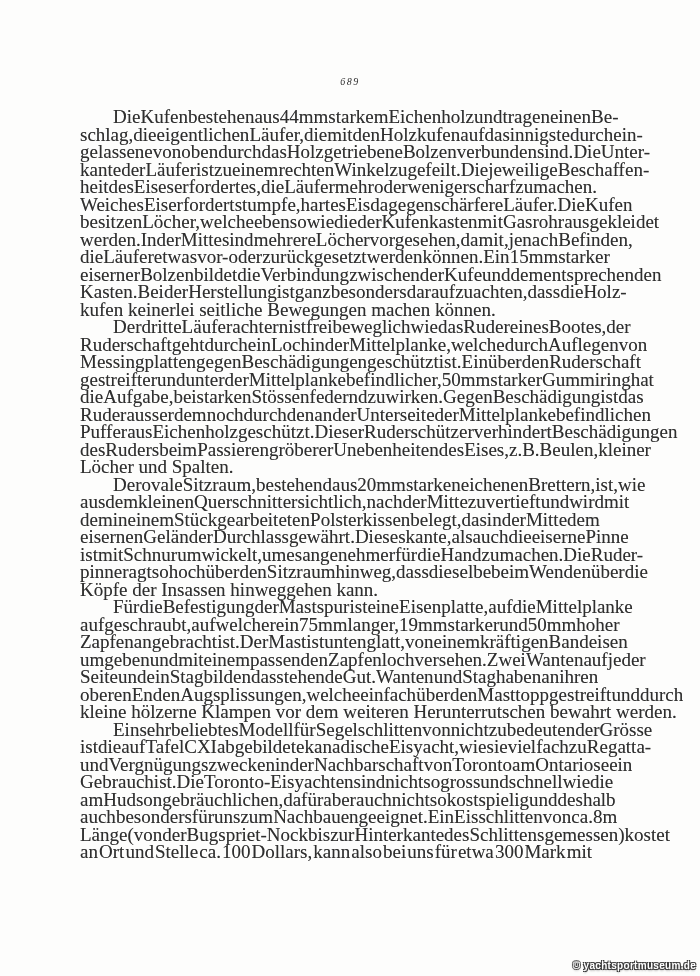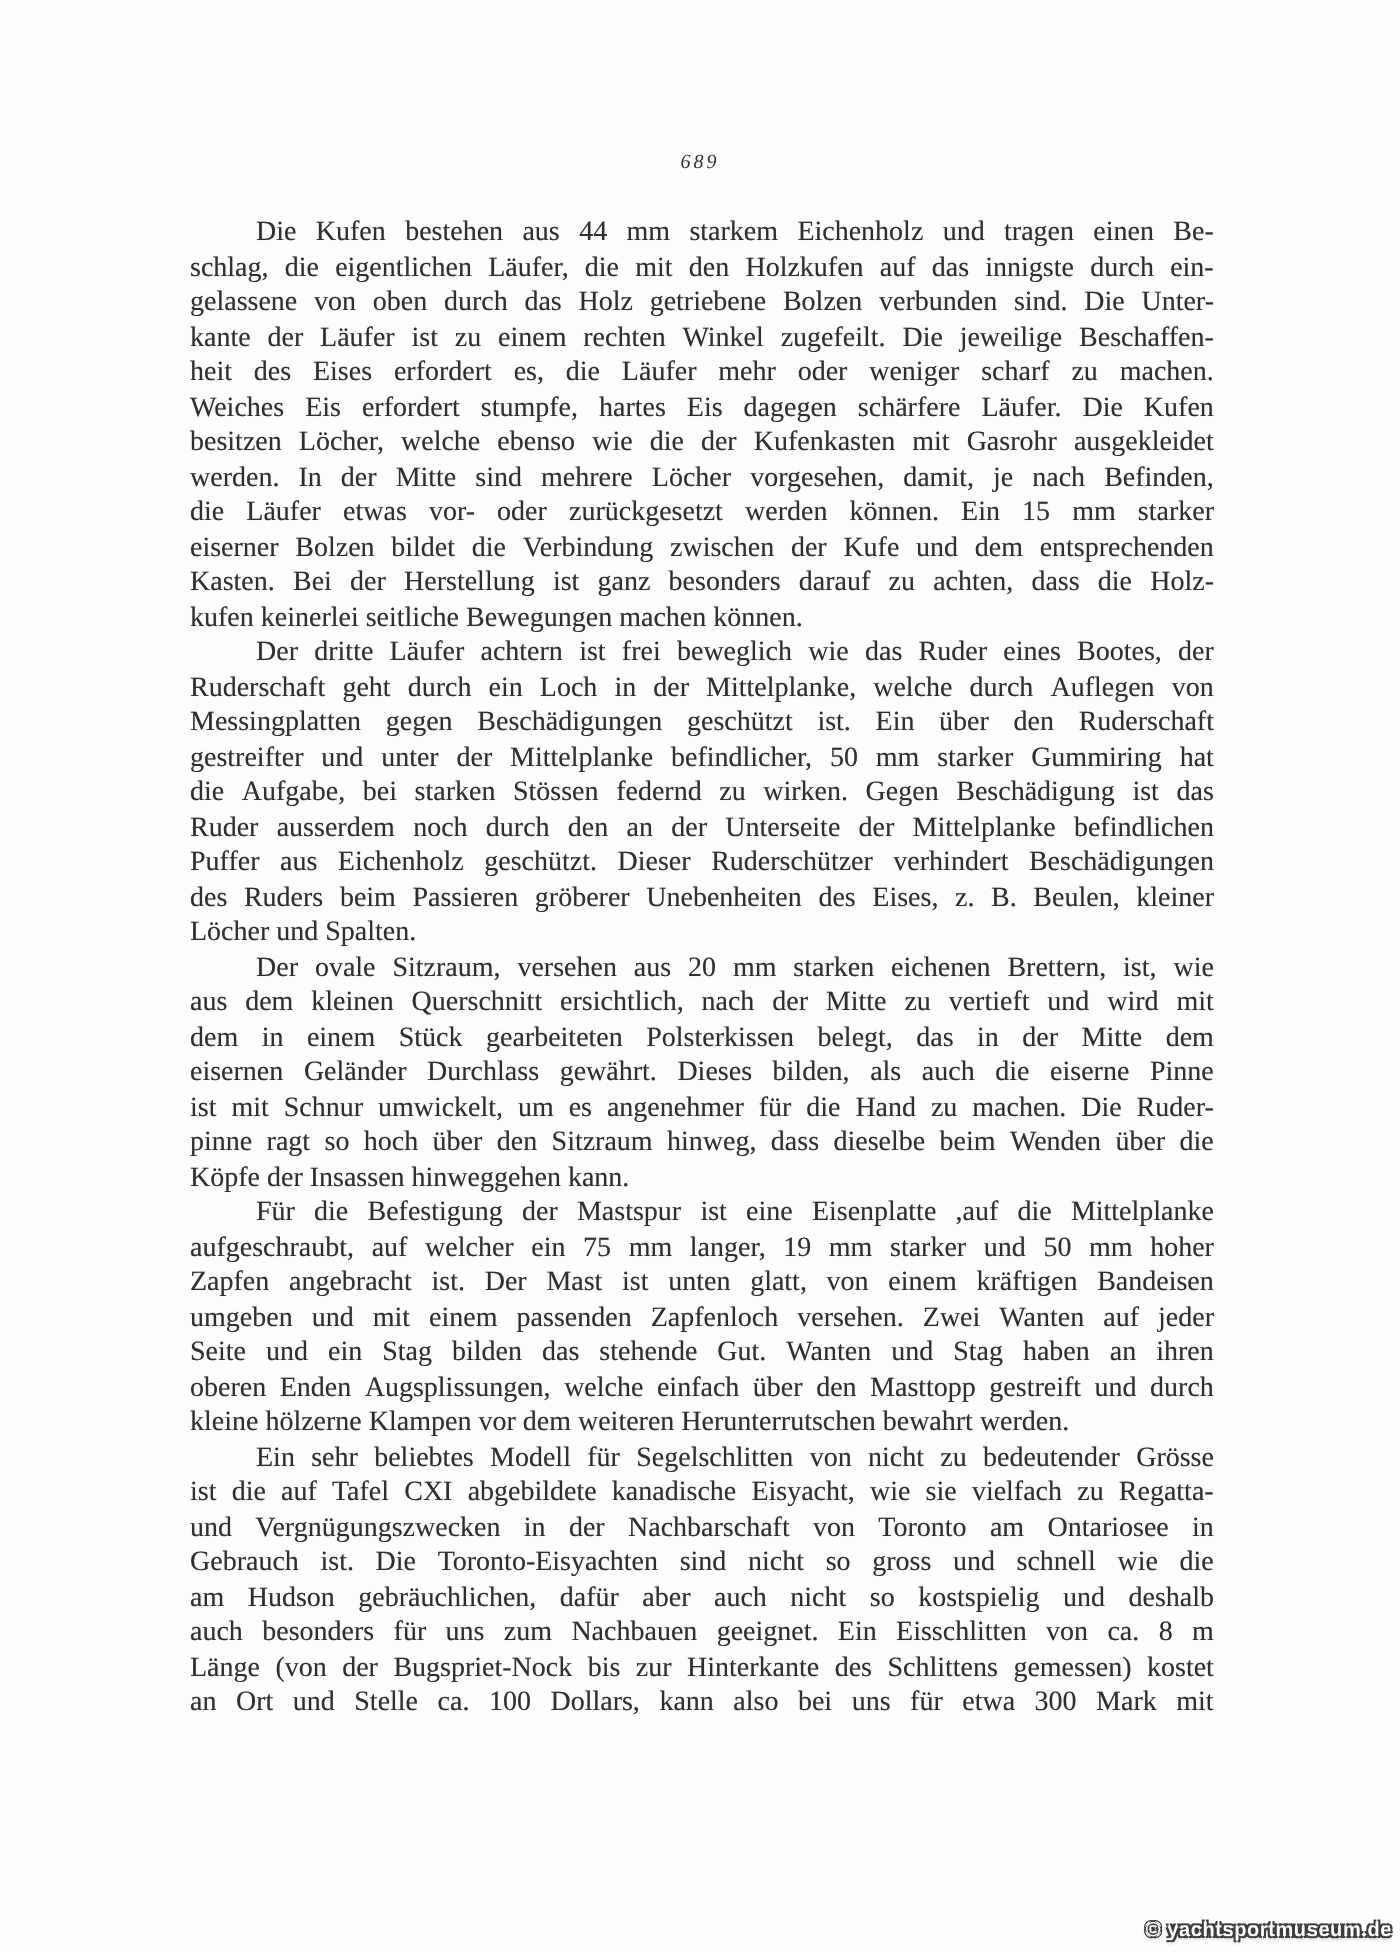--- a/index.html
+++ b/index.html
@@ -25,23 +25,23 @@
     width: 100%;
     text-align: center;
     font-size: 10px;
     letter-spacing: 1.5px;
     color: var(--ink, #2f2f2f);
     font-style: italic;
   }
   .page-body {
     position: absolute;
     top: 108px;
-    left: 95px;
+    left: 80px;
     width: 512px;
-    font-size: 14px;
+    font-size: 19px;
     color: var(--ink, #2f2f2f);
     text-shadow: 0 0 0.4px rgba(70, 70, 70, 0.45);
   }
   .para {
     margin: 0;
   }
   .line {
     display: flex;
     justify-content: space-between;
     height: 17.5px;
@@ -343,21 +343,21 @@
           <span>Beulen,</span>
           <span>kleiner</span>
         </div>
         <div class="line last">Löcher und Spalten.</div>
       </div>
       <div class="para">
         <div class="line first">
           <span>Der</span>
           <span>ovale</span>
           <span>Sitzraum,</span>
-          <span>versehen</span>
+          <span>bestehend</span>
           <span>aus</span>
           <span>20</span>
           <span>mm</span>
           <span>starken</span>
           <span>eichenen</span>
           <span>Brettern,</span>
           <span>ist,</span>
           <span>wie</span>
         </div>
         <div class="line">
@@ -388,21 +388,21 @@
           <span>der</span>
           <span>Mitte</span>
           <span>dem</span>
         </div>
         <div class="line">
           <span>eisernen</span>
           <span>Geländer</span>
           <span>Durchlass</span>
           <span>gewährt.</span>
           <span>Dieses</span>
-          <span>bilden,</span>
+          <span>kante,</span>
           <span>als</span>
           <span>auch</span>
           <span>die</span>
           <span>eiserne</span>
           <span>Pinne</span>
         </div>
         <div class="line">
           <span>ist</span>
           <span>mit</span>
           <span>Schnur</span>

